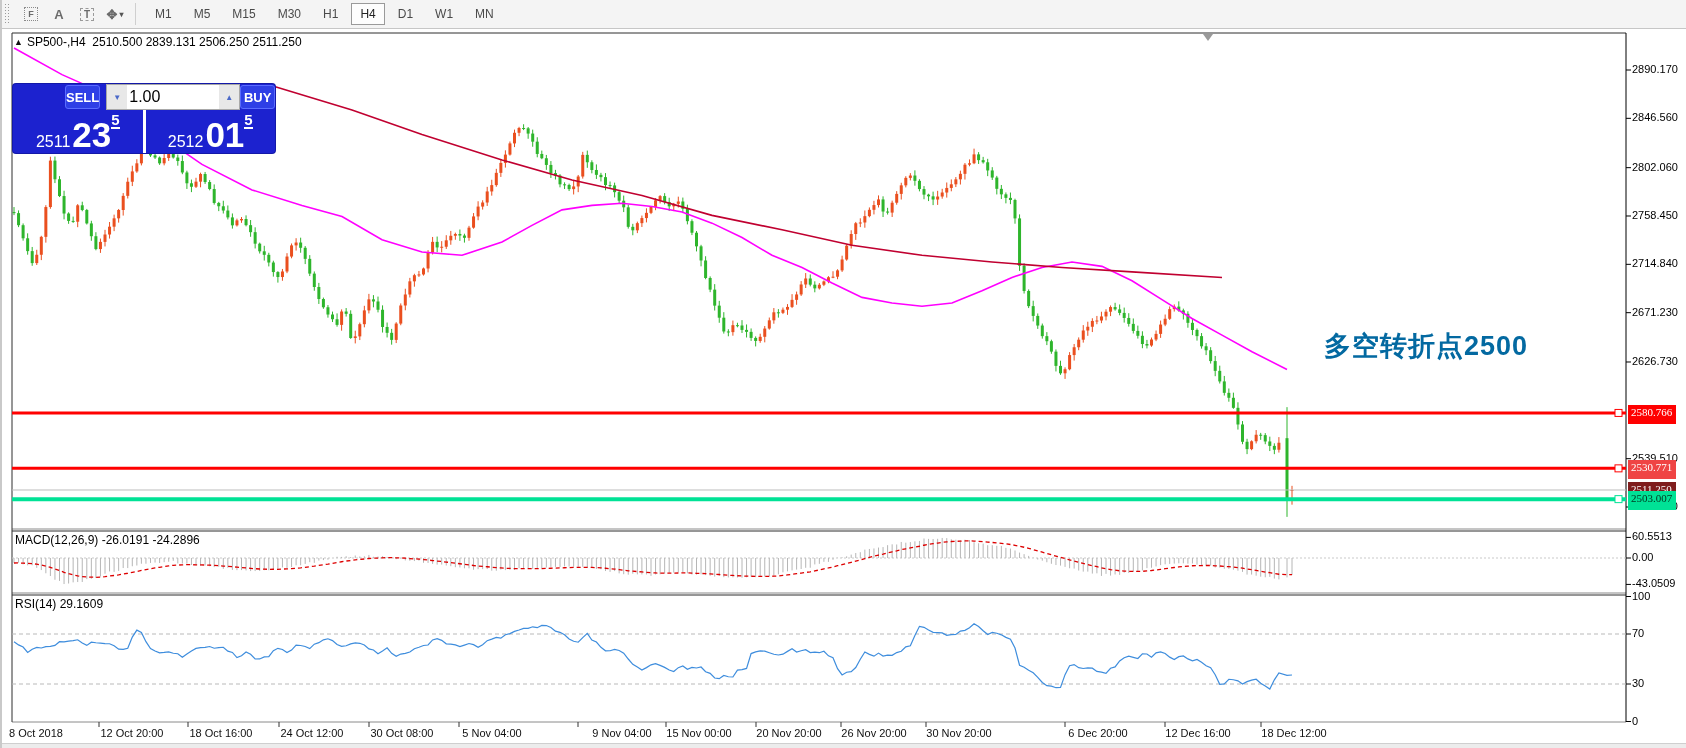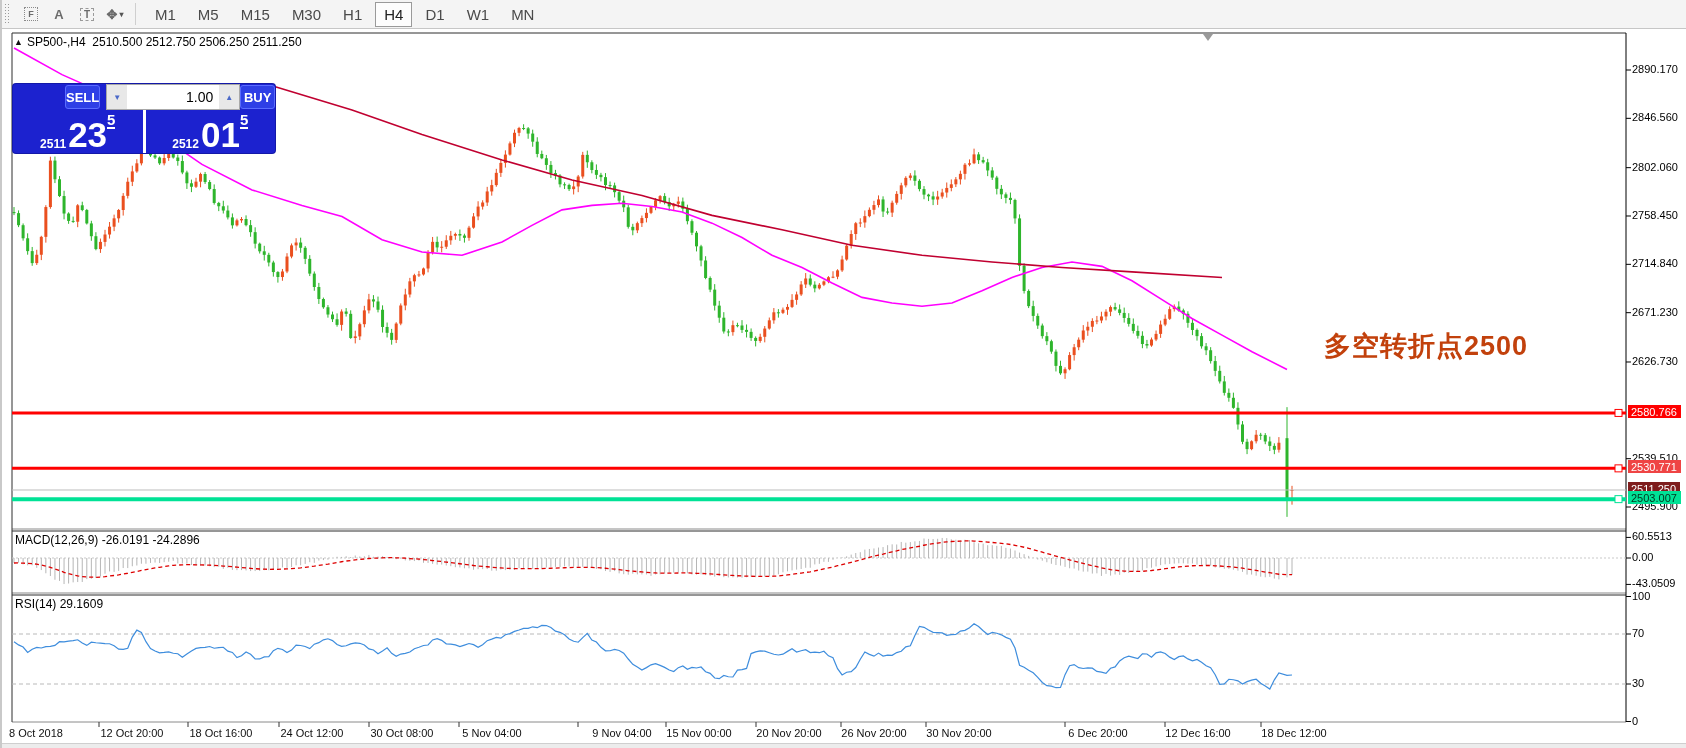--- a/index.html
+++ b/index.html
@@ -9,51 +9,51 @@
   .toolbar{position:absolute;left:0;top:0;width:1686px;height:28px;background:#f4f4f4;
            border-bottom:1px solid #c6c6c6;display:flex;align-items:center;}
   .drag-handle{width:7px;height:22px;margin:0 6px 0 2px;
     background-image:radial-gradient(#9a9a9a 1px, transparent 1px);background-size:3px 3px;}
   .tb-icon{min-width:24px;height:22px;margin:0 2px;display:flex;align-items:center;justify-content:center;
            color:#6b6b6b;font-size:13px;font-weight:bold;cursor:default;}
   .ic-box{border:1px dotted #8a8a8a;font-size:9px;padding:1px 3px;color:#6b6b6b;}
   .ic-dash{border:1px dashed #9a9a9a;font-size:10px;padding:0 3px;color:#6b6b6b;}
   .dd-arrow{font-size:8px;color:#555;margin-left:2px;}
   .tb-sep{width:1px;height:22px;background:#cfcfcf;margin:0 8px 0 6px;}
-  .tf-btn{padding:3px 8px;font-size:15px;color:#4a4a4a;border:1px solid transparent;margin:4px 2px;}
+  .tf-btn{padding:3px 8px;font-size:12px;color:#4a4a4a;border:1px solid transparent;margin:4px 2px;}
   .tf-btn.sel{background:#fdfdfd;border:1px solid #9a9a9a;color:#222;}
   
   #canvas-wrap{position:absolute;left:0;top:29px;}
   
   .pane-label{position:absolute;font-size:12px;color:#000;white-space:pre;}
   .tri{font-size:9px;vertical-align:1px;margin-right:4px;color:#111;}
   
   .ytick{position:absolute;left:1630px;font-size:11px;color:#000;white-space:nowrap;}
-  .lvl-label{position:absolute;left:1626px;font-size:11px;padding:1px 4px 0 3px;white-space:nowrap;z-index:5;}
+  .lvl-label{position:absolute;left:1626px;font-size:11px;padding:1px 4px 6px 3px;white-space:nowrap;z-index:5;font-family:Liberation Serif, serif;}
   .timelabel{position:absolute;top:727px;font-size:11px;color:#101010;transform:translateX(-50%);white-space:nowrap;}
-  .annotation{position:absolute;font-size:27px;font-weight:600;color:#c2410c;letter-spacing:1px;white-space:nowrap;z-index:6;}
+  .annotation{position:absolute;font-size:27px;font-weight:600;color:#0369a1;letter-spacing:1px;white-space:nowrap;z-index:6;}
   .shift-marker{position:absolute;width:0;height:0;border-left:5px solid transparent;border-right:5px solid transparent;
                 border-top:7px solid #9a9a9a;z-index:4;}
   
   .order-panel{position:absolute;left:11px;top:84px;width:262px;height:69px;z-index:10;
                display:flex;flex-direction:column;background:#1c22cf;border-radius:3px;
                box-shadow:0 0 0 1px #1318a8;}
   .op-header{display:flex;align-items:center;height:26px;padding-left:48px;}
   .op-btn{color:#fff;font-size:13px;font-weight:bold;background:#2e3fe6;border:1px solid #5a6cff;
           border-radius:3px;height:22px;display:flex;align-items:center;justify-content:center;}
   .sell-btn{width:60px;margin-left:4px;}
   .buy-btn{width:60px;}
   .vol-wrap{display:flex;align-items:stretch;height:24px;margin-left:6px;background:#fff;border:1px solid #a8a8a8;}
   .spin-btn{width:20px;background:#e8e8e8;border:none;color:#4a68c8;font-size:8px;padding:0;}
-  .vol-input{width:84px;border:none;outline:none;text-align:right;font-size:14px;padding-right:6px;
+  .vol-input{width:84px;border:none;outline:none;font-size:16px;padding-right:6px;
              font-family:"Liberation Sans",sans-serif;}
   .op-prices{flex:1;display:flex;}
   .op-price{flex:1;display:flex;align-items:flex-end;justify-content:center;color:#fff;padding-bottom:3px;}
   .op-price.first{border-right:3px solid #ffffff;}
-  .p-small{font-size:12px;font-weight:bold;margin-right:2px;line-height:1;}
+  .p-small{font-size:16px;font-weight:normal;margin-right:2px;line-height:1;}
   .p-big{font-size:35px;font-weight:bold;line-height:0.82;}
   .p-sup{font-size:15px;font-weight:bold;line-height:1;align-self:flex-start;margin-top:2px;border-bottom:2px solid #fff;}
 </style>
 </head>
 <body>
 
 <div id="app">
 
   <div class="toolbar">
     <div class="drag-handle"></div>
@@ -978,21 +978,21 @@
         <line x1="664" y1="693" x2="664" y2="698" stroke="#333"></line>
         <line x1="754" y1="693" x2="754" y2="698" stroke="#333"></line>
         <line x1="839" y1="693" x2="839" y2="698" stroke="#333"></line>
         <line x1="924" y1="693" x2="924" y2="698" stroke="#333"></line>
         <line x1="1063" y1="693" x2="1063" y2="698" stroke="#333"></line>
         <line x1="1163" y1="693" x2="1163" y2="698" stroke="#333"></line>
         <line x1="1259" y1="693" x2="1259" y2="698" stroke="#333"></line>
       </svg>
   </div>
 
-  <div class="pane-label" style="left:12px;top:35px;"><span class="tri">▲</span><span>SP500-,H4</span>&nbsp;&nbsp;<span>2510.500 2512.750 2506.250 2511.250</span></div>
+  <div class="pane-label" style="left:12px;top:35px;"><span class="tri">▲</span><span>SP500-,H4</span>&nbsp;&nbsp;<span>2510.500 2839.131 2506.250 2511.250</span></div>
   <div class="pane-label" style="left:13px;top:533px;">MACD(12,26,9) -26.0191 -24.2896</div>
   <div class="pane-label" style="left:13px;top:597px;">RSI(14) 29.1609</div>
 
   <div class="annotation" style="left:1322px;top:328px;">多空转折点2500</div>
 
   <div class="shift-marker" style="left:1201px;top:34px;"></div>
 
   <div class="order-panel">
     <div class="op-header">
       <div class="op-btn sell-btn">SELL</div>

